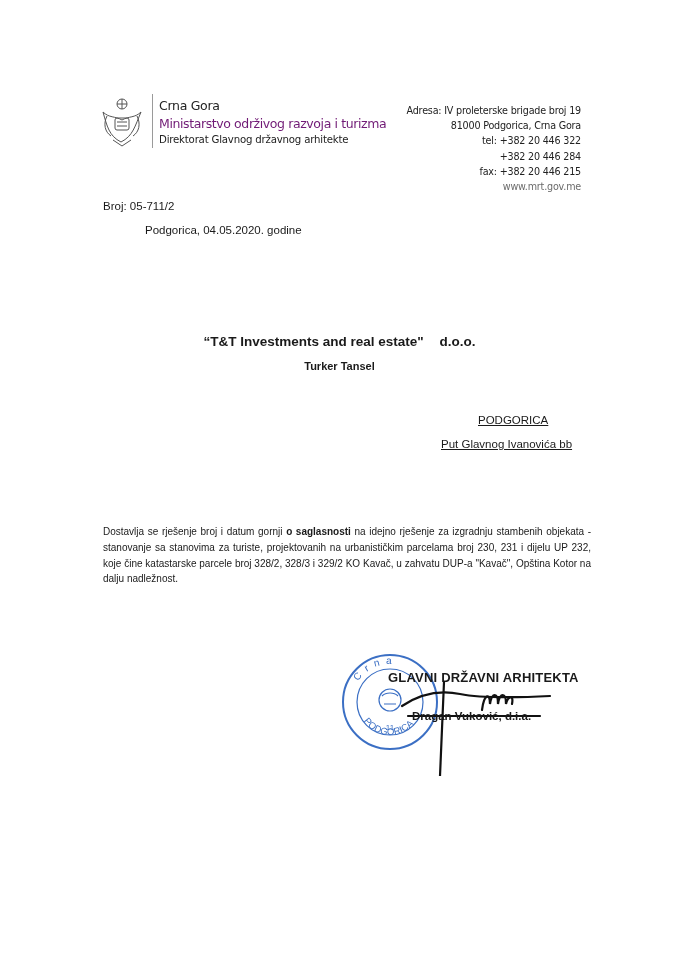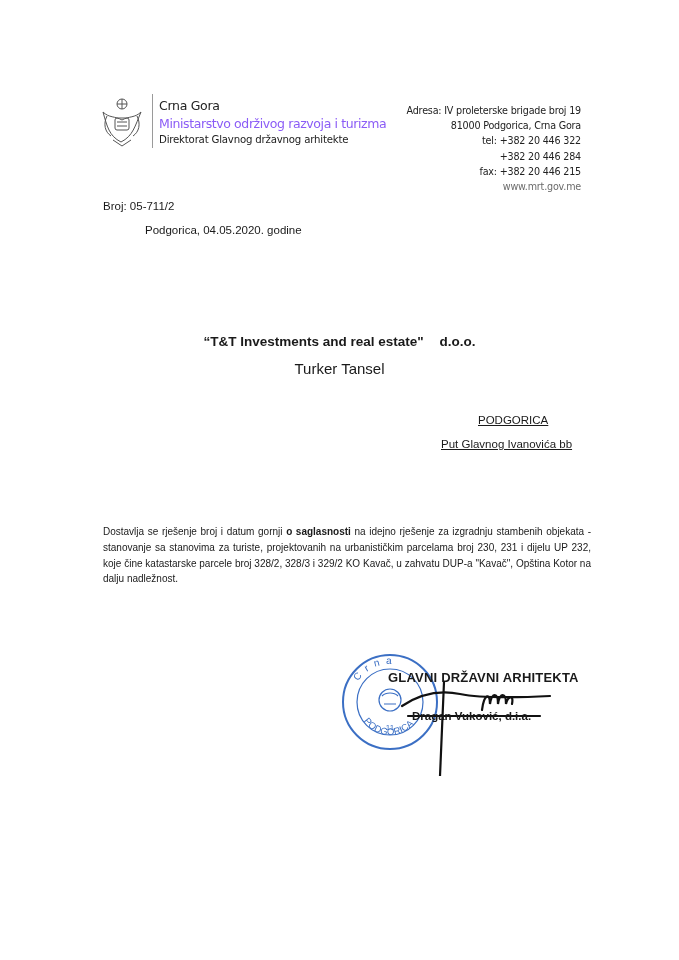--- a/index.html
+++ b/index.html
@@ -1,29 +1,29 @@
 <!DOCTYPE html>
 <html><head>
 <meta charset="utf-8">
 <style>
   html, body { margin: 0; padding: 0; background: #ffffff; }
   body { width: 679px; height: 960px; position: relative; overflow: hidden; font-family: "Liberation Sans", sans-serif; color: #1a1a1a; }
   .abs { position: absolute; }
   .crest { left: 99px; top: 96px; width: 46px; height: 52px; }
   .vline { left: 152px; top: 94px; width: 1px; height: 54px; background: #9a9a9a; }
   .hdr1 { left: 159px; top: 98px; font-size: 12.5px; color: #222; font-family: "DejaVu Sans", sans-serif; letter-spacing: -0.3px; }
-  .hdr2 { left: 159px; top: 116px; font-size: 12.5px; color: #8b5cf6; font-family: "DejaVu Sans", sans-serif; letter-spacing: -0.4px; }
+  .hdr2 { left: 159px; top: 116px; font-size: 12.5px; color: #701a75; font-family: "DejaVu Sans", sans-serif; letter-spacing: -0.4px; }
   .hdr3 { left: 159px; top: 134px; font-size: 10.2px; color: #222; font-family: "DejaVu Sans", sans-serif; letter-spacing: -0.2px; }
   .addr { right: 98px; top: 103px; text-align: right; font-size: 9.6px; line-height: 15.2px; color: #222; font-family: "DejaVu Sans", sans-serif; letter-spacing: -0.2px; }
   .addr .web { color: #6b6b6b; }
   .broj { left: 103px; top: 200px; font-size: 11.5px; }
   .datum { left: 105px; top: 224px; font-size: 11.5px; margin-left: 40px; }
   .company { left: 0; width: 679px; top: 334px; text-align: center; font-size: 13.5px; font-weight: bold; }
   .company .suffix { margin-left: 16px; }
-  .person { left: 0; width: 679px; top: 360px; text-align: center; font-size: 15px; font-weight: normal; }
+  .person { left: 0; width: 679px; top: 360px; text-align: center; font-size: 11px; font-weight: bold; }
   .city { left: 478px; top: 414px; font-size: 11.5px; text-decoration: underline; }
   .street { left: 441px; top: 438px; font-size: 11.5px; text-decoration: underline; }
   .body-text { left: 103px; top: 524px; width: 488px; font-size: 10px; line-height: 15.8px; text-align: justify; }
   .body-text b { font-weight: bold; }
   .stamp { left: 340px; top: 652px; width: 100px; height: 100px; }
   .sig-title { left: 388px; top: 670px; font-size: 13px; font-weight: bold; letter-spacing: 0.2px; }
   .sig-name { left: 412px; top: 710px; font-size: 11.5px; font-weight: bold; }
   .signature { left: 400px; top: 676px; width: 160px; height: 100px; }
 </style>
 </head>

